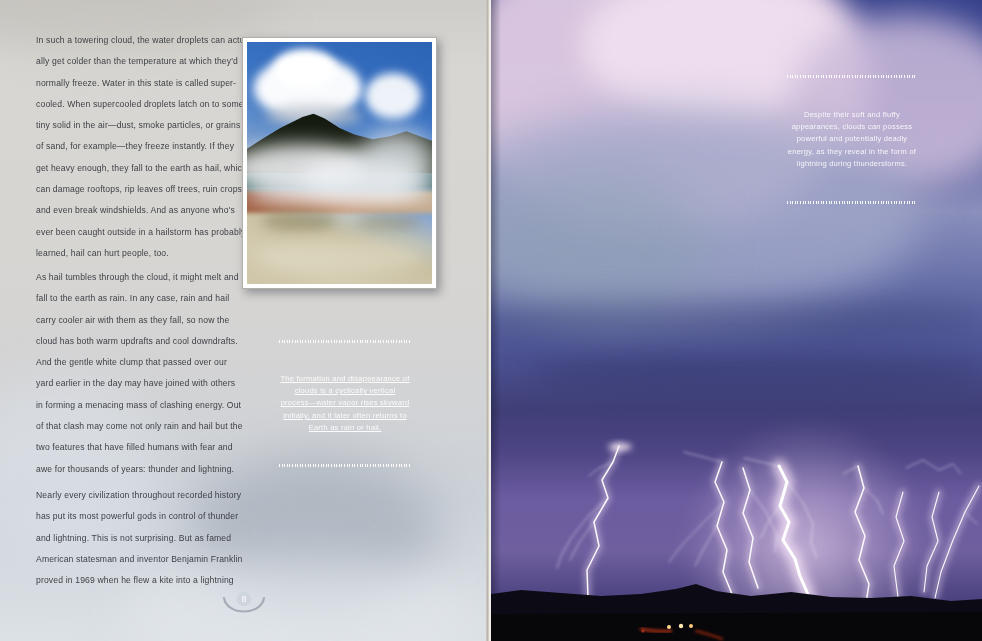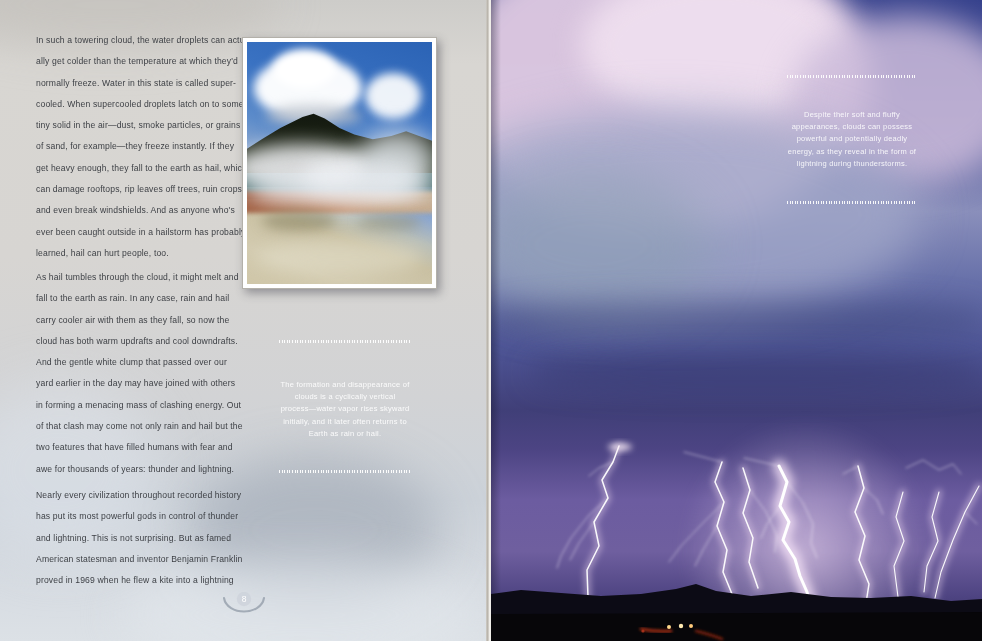--- a/index.html
+++ b/index.html
@@ -49,21 +49,21 @@
   .ph-steam{left:60%;top:36%;width:42%;height:26%;background:rgba(228,232,238,.8);filter:blur(12px);}
   .ph-refl1{left:8%;top:70%;width:40%;height:8%;background:rgba(134,129,96,.55);filter:blur(6px);}
   .ph-refl2{left:60%;top:71%;width:34%;height:7%;background:rgba(144,140,108,.45);filter:blur(6px);}
   .ph-sheen{left:5%;top:82%;width:90%;height:14%;background:rgba(230,225,205,.5);filter:blur(8px);}
 
   .caption{position:absolute;text-align:center;font-size:7.5px;line-height:12.4px;
     letter-spacing:.25px;white-space:pre;}
   .dashes{height:3px;background:repeating-linear-gradient(90deg,rgba(255,255,255,.92) 0 1px,rgba(255,255,255,0) 1px 2.6px);}
   .caption-left{left:279px;top:315px;width:132px;color:rgba(255,255,255,.93);}
   .caption-left .dashes{background:repeating-linear-gradient(90deg,rgba(255,255,255,.95) 0 1px,rgba(255,255,255,0) 1px 2.6px);}
-  .caption-left .cap-text{margin:11px 0 5px 0;}
+  .caption-left .cap-text{margin:5px 0 5px 0;text-decoration:underline;}
   .folio-wrap{position:absolute;left:221px;top:592px;width:46px;height:34px;}
 
   
   .page-right{
     position:absolute;left:491px;top:0;width:491px;height:641px;overflow:hidden;
     background:linear-gradient(180deg,
       #35418c 0%, #3d4791 9%, #5a5f9e 20%, #8a8fbb 33%,
       #6770a9 44%, #4f5697 54%, #403f78 64%, #4c4483 70%,
       #6c5ca0 78%, #6f5f9f 86%, #4e4482 93%, #342e57 100%);
   }

